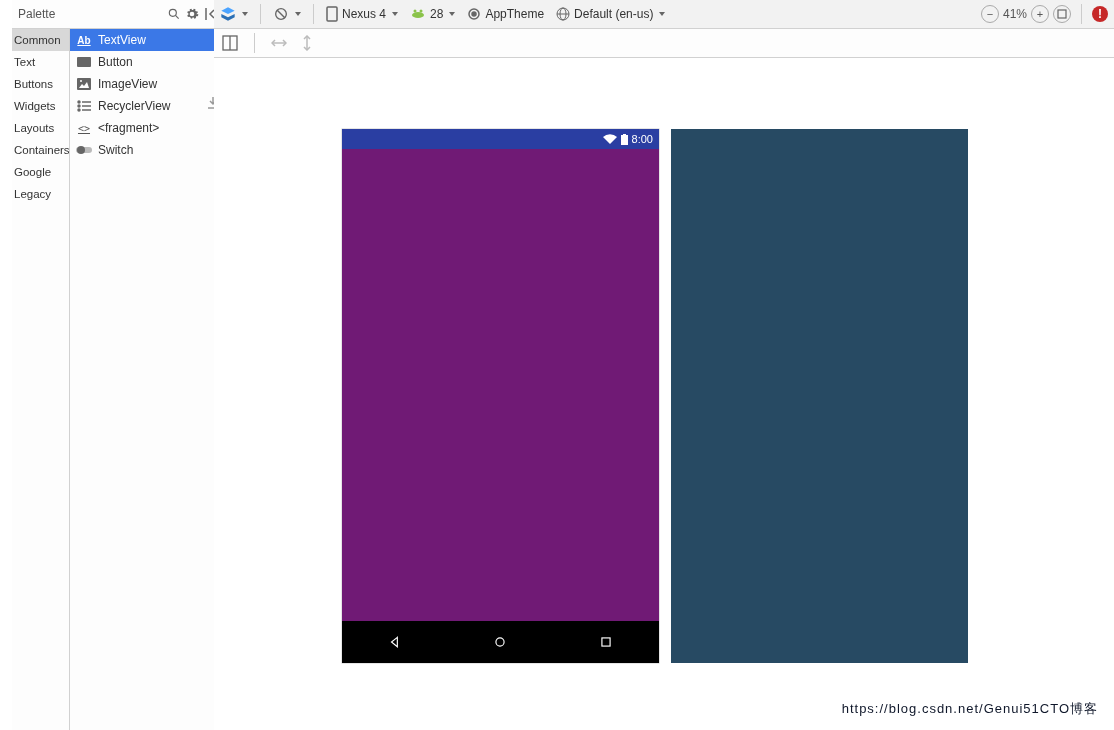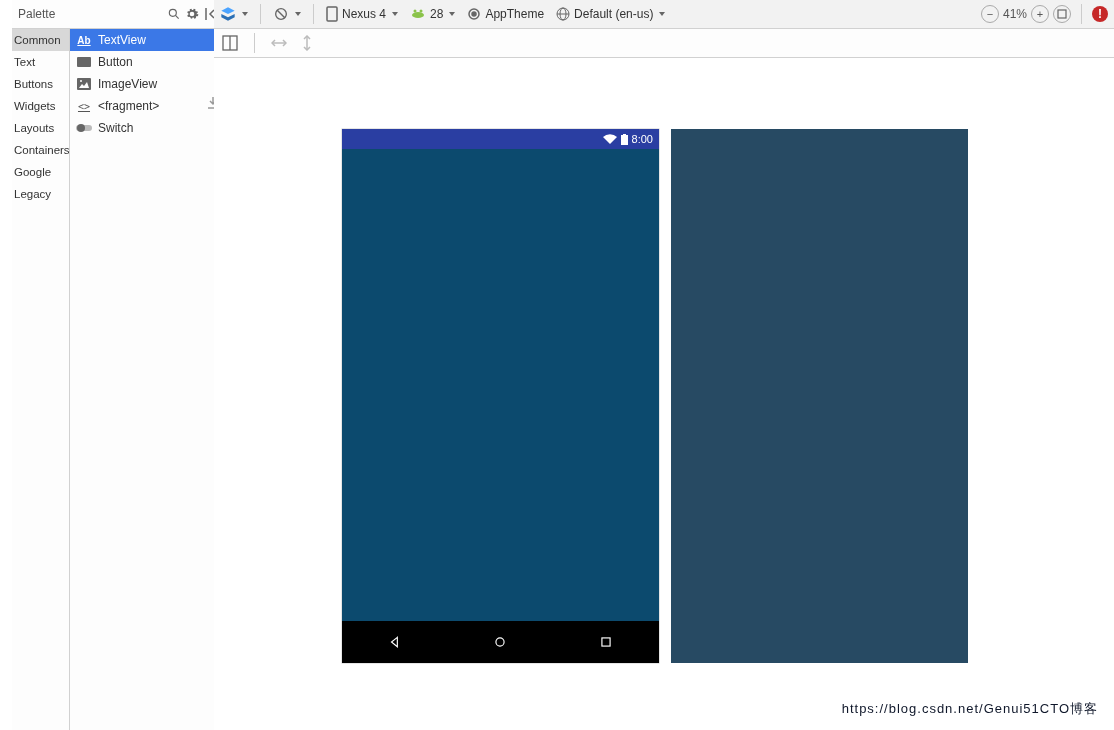--- a/index.html
+++ b/index.html
@@ -34,21 +34,21 @@
   .comp-item.selected { background: #3b78e7; color: #fff; }
   .comp-icon { width: 16px; height: 16px; display: flex; align-items: center; justify-content: center; font-size: 10px; color: #555; text-decoration: underline; }
   .comp-item.selected .comp-icon { color: #fff; }
   .download-hint { position: absolute; right: 6px; top: 68px; color: #888; font-size: 12px; cursor: pointer; }
 
   
   .main-area { position: absolute; left: 214px; top: 0; right: 0; bottom: 0; display: flex; flex-direction: column; }
   .canvas-stage { flex: 1; background: #fff; position: relative; overflow: hidden; border-left: 0; }
 
   .previews { position: absolute; left: 128px; top: 71px; display: flex; gap: 12px; }
-  .device { width: 317px; height: 534px; background: #0c4a6e; position: relative; box-shadow: 0 0 0 .5px #ccc; }
+  .device { width: 317px; height: 534px; background: #701a75; position: relative; box-shadow: 0 0 0 .5px #ccc; }
   .blueprint { width: 297px; height: 534px; background: #274a63; }
 
   .status-bar { height: 20px; background: #2a3ea2; display: flex; align-items: center; justify-content: flex-end; color: #fff; font-size: 11px; padding-right: 6px; gap: 4px; }
   .navbar { position: absolute; bottom: 0; left: 0; right: 0; height: 42px; background: #000; display: flex; align-items: center; justify-content: space-around; }
   .nav-icon { width: 14px; height: 14px; }
 
   .watermark { position: absolute; right: 16px; bottom: 12px; color: #0f172a; font-size: 13px; font-family: Liberation Sans, sans-serif; letter-spacing: 1px; pointer-events: none; }
 
   
   svg { display: block; }
@@ -106,20 +106,33 @@
       </div>
       <div class="comp-item">
         <span class="comp-icon">
           <svg width="14" height="12" viewBox="0 0 14 12" fill="#666">
               <rect x="0" y="0" width="14" height="12" rx="1"></rect>
               <polygon points="2,10 5,6 7,8 10,4 12,10" fill="#fff"></polygon>
               <circle cx="4" cy="3" r="1" fill="#fff"></circle>
             </svg>
         </span>
         <span>ImageView</span>
+      </div>
+      <div class="comp-item">
+        <span class="comp-icon">
+          <svg width="14" height="12" viewBox="0 0 14 12" stroke="#666" stroke-width="1.5">
+              <circle cx="2" cy="2" r="1" fill="#666"></circle>
+              <line x1="5" y1="2" x2="14" y2="2"></line>
+              <circle cx="2" cy="6" r="1" fill="#666"></circle>
+              <line x1="5" y1="6" x2="14" y2="6"></line>
+              <circle cx="2" cy="10" r="1" fill="#666"></circle>
+              <line x1="5" y1="10" x2="14" y2="10"></line>
+            </svg>
+        </span>
+        <span>RecyclerView</span>
       </div>
       <div class="comp-item">
         <span class="comp-icon" style="font-family:monospace;">&lt;&gt;</span>
         <span>&lt;fragment&gt;</span>
       </div>
       <div class="comp-item">
         <span class="comp-icon">
           <svg width="16" height="10" viewBox="0 0 16 10">
               <rect x="0" y="2" width="16" height="6" rx="3" fill="#bbb"></rect>
               <circle cx="5" cy="5" r="4" fill="#666"></circle>

